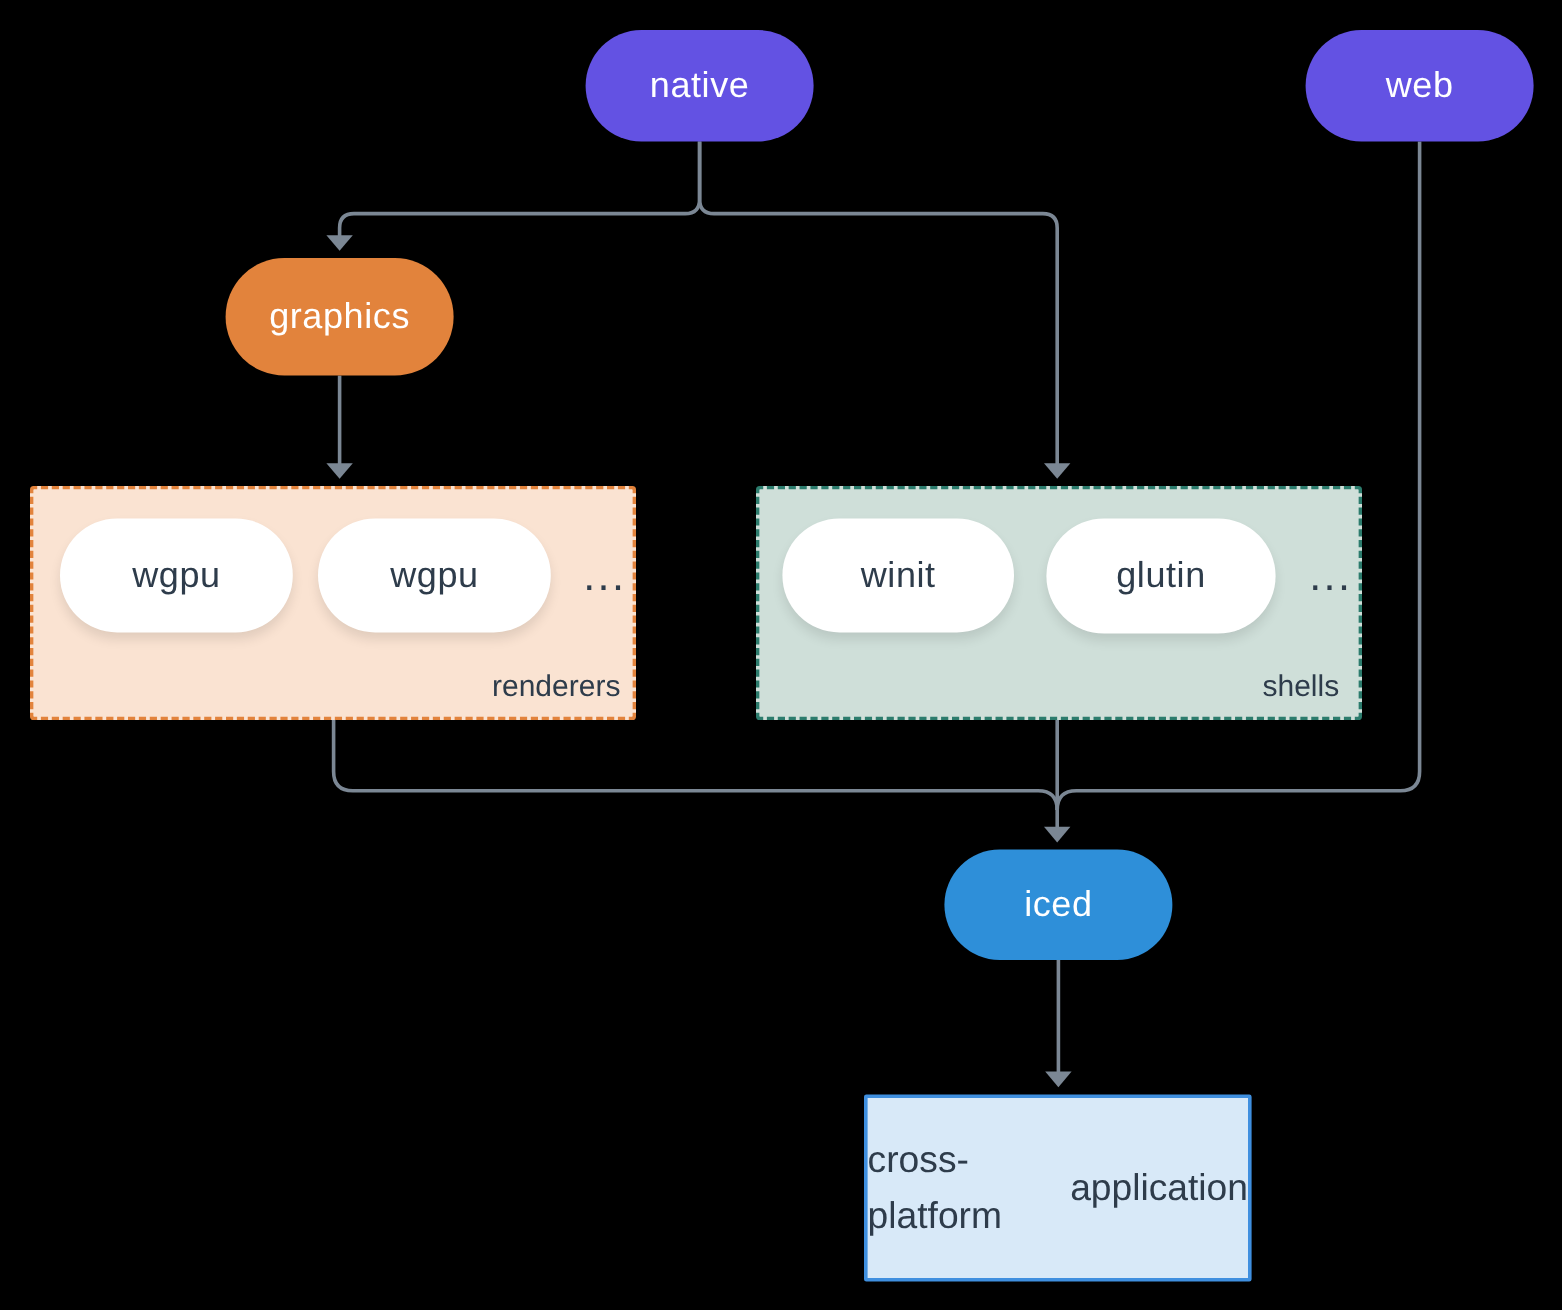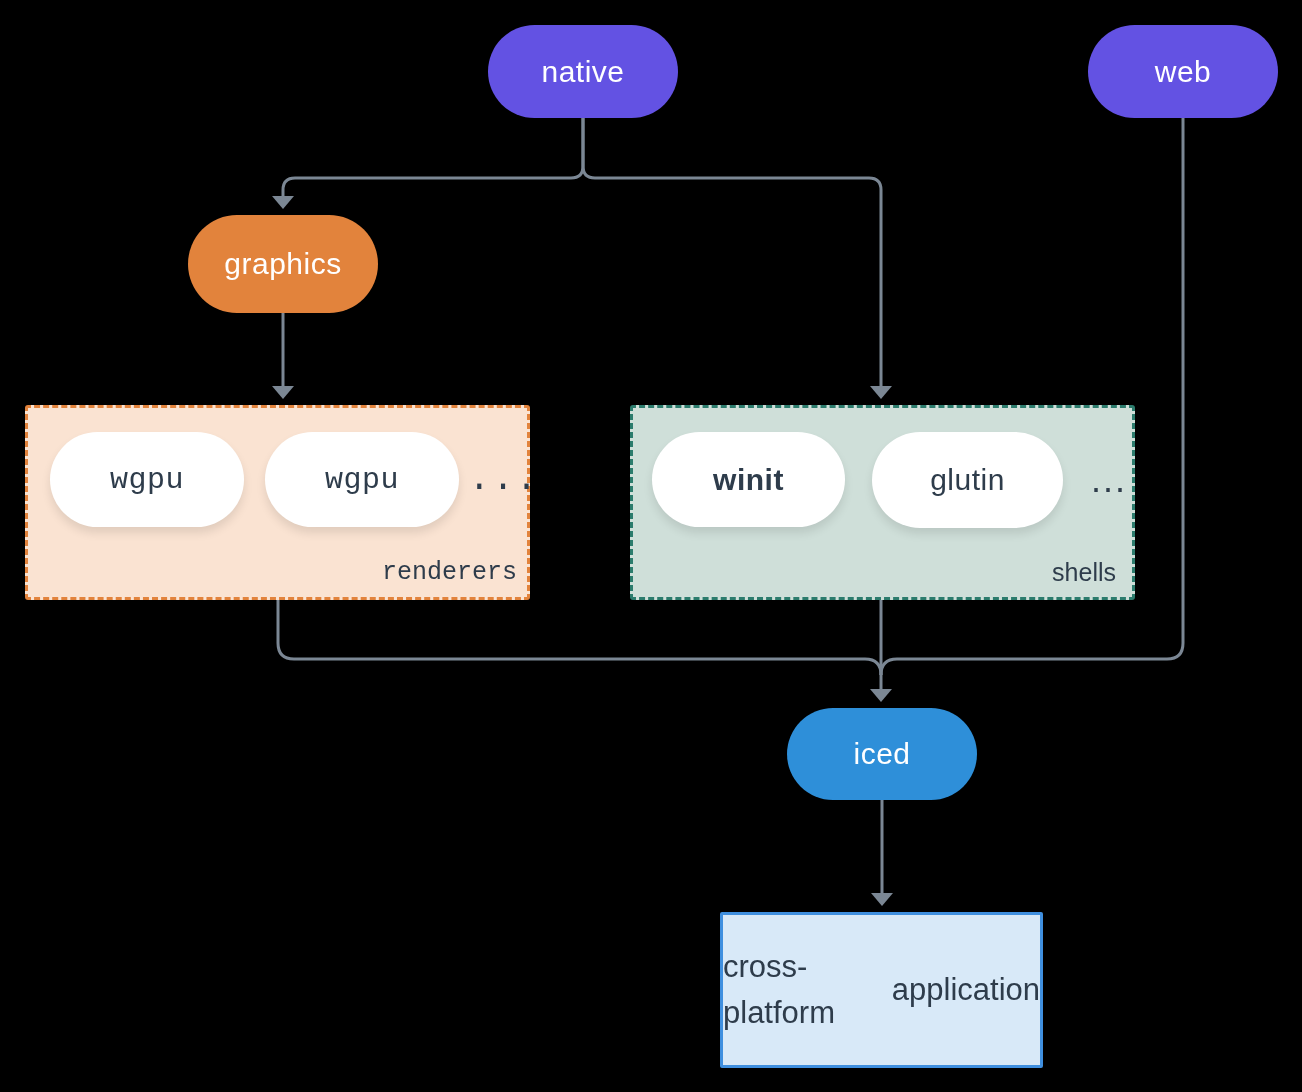--- a/index.html
+++ b/index.html
@@ -24,21 +24,21 @@
     justify-content: center;
     font-size: 30px;
     letter-spacing: 0.5px;
   }
   .pill.purple { background: var(--purple); color: var(--text-light); }
   .pill.orange { background: var(--orange); color: var(--text-light); }
   .pill.blue   { background: var(--blue);   color: var(--text-light); }
   .pill.white  { background: var(--pill-bg); color: var(--ink); box-shadow: 0 6px 10px rgba(0,0,0,0.10); }
 
   .group { position: absolute; border-radius: 3px; }
-  .group.renderers { background: var(--renderers-bg); border: 3px dashed var(--renderers-border); font-family: Liberation Mono, monospace; }
+  .group.renderers { background: var(--renderers-bg); border: 3px dashed var(--renderers-border); }
   .group.shells    { background: var(--shells-bg);    border: 3px dashed var(--shells-border); }
   .group-label {
     position: absolute;
     font-size: 25px;
     color: var(--ink);
   }
   .group.renderers .group-label { right: 10px; bottom: 10px; }
   .group.shells    .group-label { right: 16px; bottom: 10px; }
   .more {
     position: absolute;
@@ -111,21 +111,21 @@
       <span>wgpu</span>
     </div>
     <div class="pill white" style="left:237px; top:24px; width:194px; height:95px;">
       <span>wgpu</span>
     </div>
     <div class="more" style="left:446px;">...</div>
     <div class="group-label">renderers</div>
   </div>
 
   <div class="group shells" style="left:630px; top:405px; width:499px; height:189px;">
-    <div class="pill white" style="left:19px; top:24px; width:193px; height:95px;font-weight:bold;">
+    <div class="pill white" style="left:19px; top:24px; width:193px; height:95px;">
       <span>winit</span>
     </div>
     <div class="pill white" style="left:239px; top:24px; width:191px; height:96px;">
       <span>glutin</span>
     </div>
     <div class="more" style="left:446px;">...</div>
     <div class="group-label">shells</div>
   </div>
 
   <div class="pill blue" style="left:787px; top:708px; width:190px; height:92px;">

